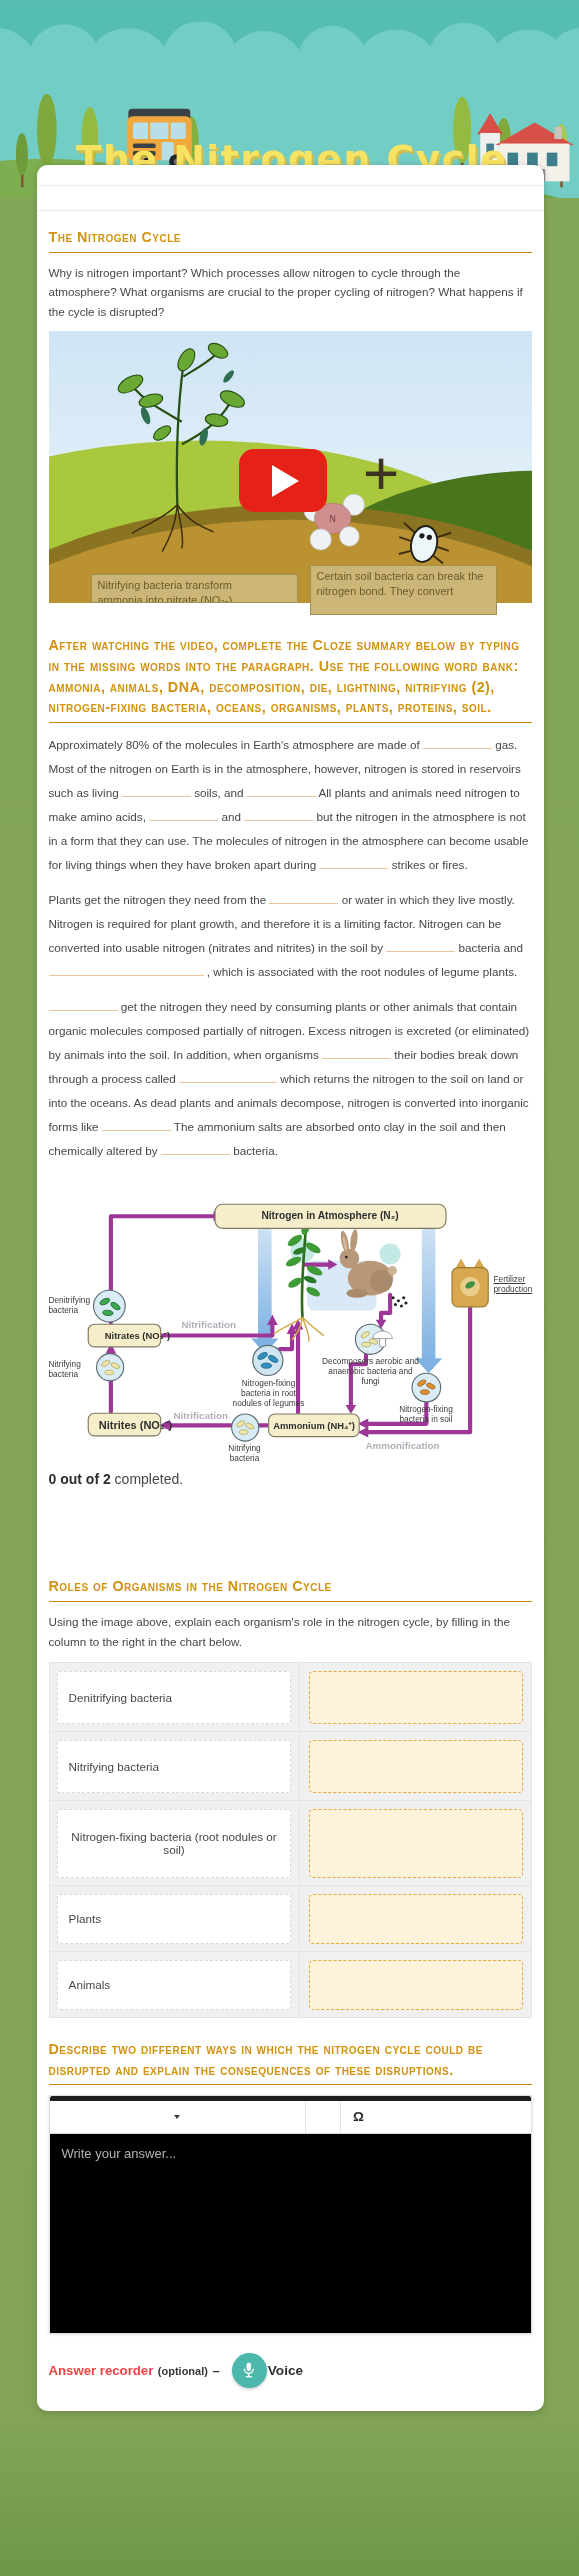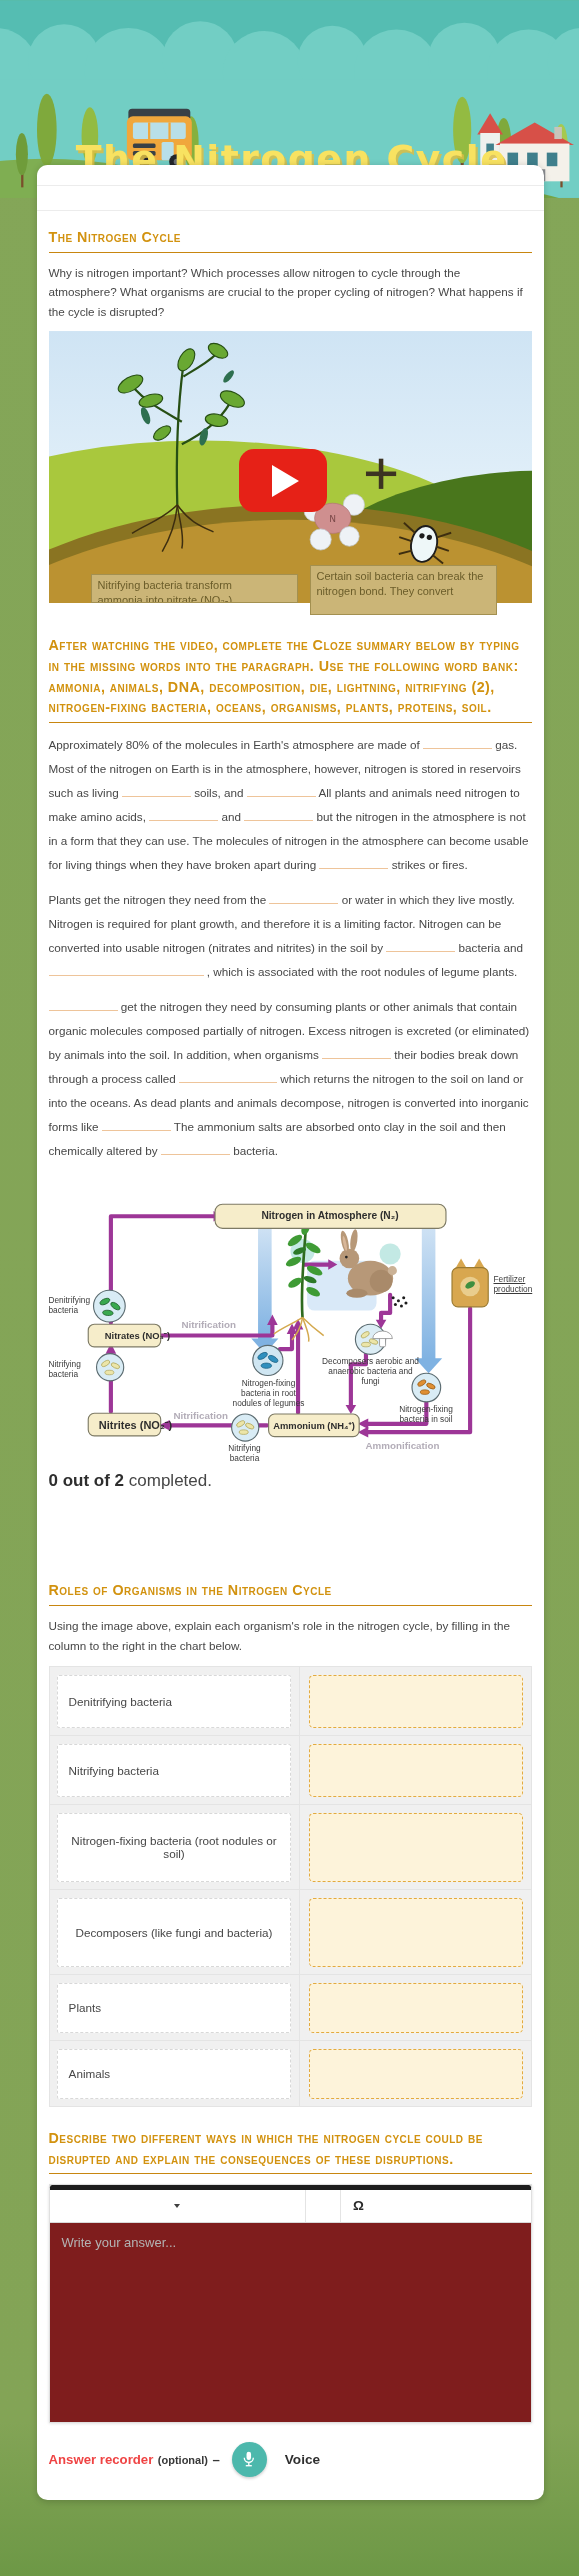--- a/index.html
+++ b/index.html
@@ -38,21 +38,21 @@
   .blank.m{width:98px;}
   .blank.l{width:155px;}
   
   .diagram{width:483px;height:266px;position:relative;margin-top:35px;}
   .diagram svg{position:absolute;left:0;top:0;}
   .dlab{position:absolute;font-size:8.3px;color:#3a3a3a;line-height:1.18;}
   .dlab.c{text-align:center;}
   .dbox{position:absolute;display:flex;align-items:center;justify-content:center;
         font-size:10.2px;font-weight:600;color:#2e2e2e;}
   .dgray{position:absolute;font-size:9.8px;color:#b3adb8;font-weight:bold;}
-  .progress{font-size:17px;color:#474747;margin-top:7.5px;}
+  .progress{font-size:14px;color:#474747;margin-top:7.5px;}
   .progress b{color:#2e2e2e;}
   
   .roles h2.sec{margin-top:89px;}
   .rtable{margin-top:10.6px;background:#f0f0f0;border:0.8px solid #e4e4e4;}
   .rrow{display:flex;border-bottom:1.5px solid #e4e4e4;}
   .rrow:last-child{border-bottom:none;}
   .lcell{width:249px;padding:7.5px;box-sizing:border-box;}
   .lbox{border:1.5px dashed #d8d8d8;border-radius:2.3px;background:#fff;min-height:53px;
         display:flex;align-items:center;font-size:11.7px;color:#474747;padding:6px 10.6px;box-sizing:border-box;height:100%;}
   .lbox.center{justify-content:center;text-align:center;}
@@ -63,30 +63,30 @@
   
   .describe h2.sec{margin-top:21px;}
   .editor{margin-top:9px;border:0.8px solid #e0e0e0;box-shadow:0 0.8px 3px rgba(0,0,0,.14);}
   .ed-top{height:4.5px;background:#1d1d1d;border-radius:2.3px 2.3px 0 0;}
   .ed-toolbar{height:32px;display:flex;align-items:stretch;background:#fff;border-bottom:1.5px solid #d9d9d9;}
   .dd{width:255px;display:flex;align-items:center;justify-content:center;cursor:pointer;}
   .caret{width:0;height:0;border-left:3.8px solid transparent;border-right:3.8px solid transparent;border-top:4.5px solid #3f3f3f;}
   .sep{width:0.8px;background:#e4e4e4;}
   .sp{width:35px;}
   .omega{display:flex;align-items:center;padding-left:12px;font-size:13.6px;font-weight:600;color:#2b2b2b;cursor:pointer;}
-  .ed-body{height:175px;padding:12px;background:#7f1d1d;cursor:text;}
+  .ed-body{height:175px;padding:12px;background:#000000;cursor:text;}
   .ph{font-size:13px;color:#b3b3b3;}
   
   .recorder{margin-top:19.6px;display:flex;align-items:center;}
   .rec-label{font-size:13.2px;font-weight:bold;color:#ef4444;}
   .rec-opt{font-size:11px;font-weight:bold;color:#383838;margin-left:4.5px;}
   .rec-dash{font-size:13.2px;font-weight:bold;color:#383838;margin-left:4.5px;}
   .mic{width:35px;height:35px;border-radius:50%;background:#4cb8ac;margin-left:12px;
        display:flex;align-items:center;justify-content:center;cursor:pointer;box-shadow:0 1.5px 3px rgba(0,0,0,.2);}
-  .voice{font-size:13.6px;font-weight:bold;color:#2f2f2f;margin-left:18px;}
+  .voice{font-size:13.6px;font-weight:bold;color:#2f2f2f;margin-left:1px;}
 </style>
 </head>
 <body>
 
 <svg class="banner" width="580" height="198" viewBox="0 0 768 262">
   <rect width="768" height="262" fill="#55bdb2"></rect>
   <g fill="#72cec4">
     <circle cx="-5" cy="92" r="55"></circle>
       <circle cx="85" cy="80" r="48"></circle>
       <circle cx="170" cy="95" r="58"></circle>
@@ -439,28 +439,20 @@
           </div>
       </div>
       <div class="rrow h92">
         <div class="lcell">
             <div class="lbox center">Nitrogen-fixing bacteria (root nodules or soil)</div>
           </div>
         <div class="acell">
             <div class="abox"></div>
           </div>
       </div>
-      <div class="rrow h92">
-        <div class="lcell">
-            <div class="lbox center">Decomposers (like fungi and bacteria)</div>
-          </div>
-        <div class="acell">
-            <div class="abox"></div>
-          </div>
-      </div>
       <div class="rrow h66">
         <div class="lcell">
             <div class="lbox">Plants</div>
           </div>
         <div class="acell">
             <div class="abox"></div>
           </div>
       </div>
       <div class="rrow h66">
         <div class="lcell">

